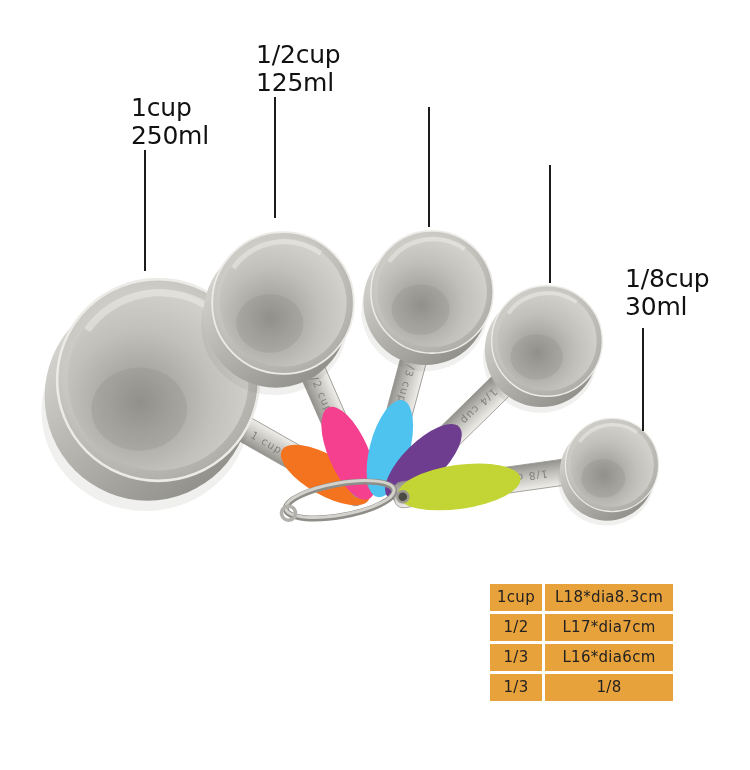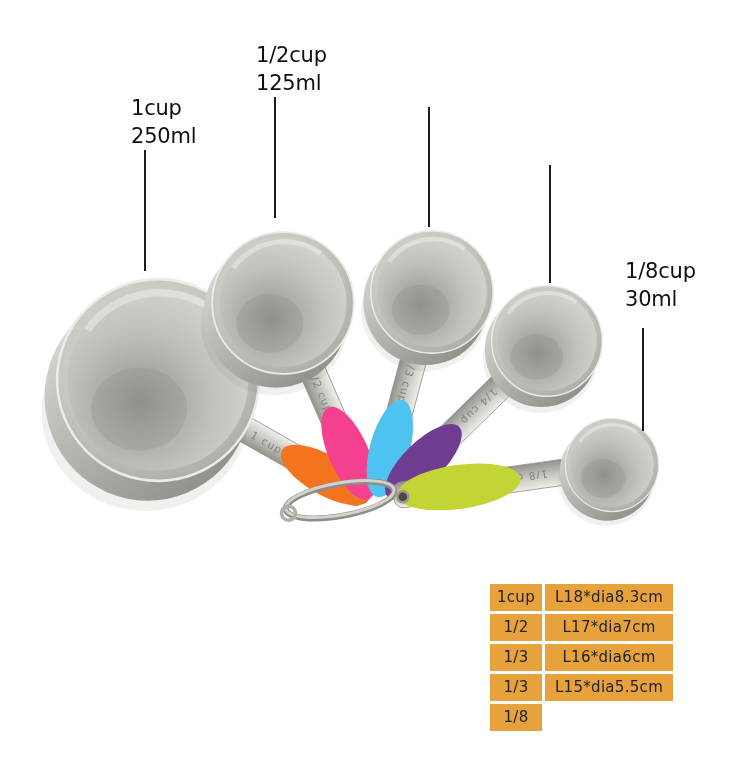--- a/index.html
+++ b/index.html
@@ -7,21 +7,21 @@
     position:relative; width:750px; height:770px; background:#fff;
     overflow:hidden;
     font-family:"DejaVu Sans","Liberation Sans",sans-serif;
   }
   .photo-layer { position:absolute; left:0; top:0; }
 
   
   .callout {
     position:absolute;
     color:var(--callout-text,#111111);
-    font-size:21px; line-height:28px;
+    font-size:25px; line-height:28px;
     letter-spacing:-0.2px;
     white-space:nowrap;
   }
   .callout-line {
     position:absolute; width:2px;
     background:var(--callout-line,#1b1b1b);
   }
 
   
   .spec-table {
@@ -140,35 +140,34 @@
   <div class="callout" style="left:256px; top:41px">
     <div>1/2cup</div>
     <div>125ml</div>
   </div>
   <div class="callout-line" style="left:274px; top:97px; height:121px"></div>
 
   <div class="callout-line" style="left:428px; top:107px; height:120px"></div>
 
   <div class="callout-line" style="left:549px; top:165px; height:118px"></div>
 
-  <div class="callout" style="left:625px; top:257px">
+  <div class="callout" style="left:625px; top:265px">
     <div>1/8cup</div>
     <div>30ml</div>
   </div>
   <div class="callout-line" style="left:642px; top:328px; height:103px"></div>
 
   <div class="spec-table">
     <div class="cell">1cup</div>
     <div class="cell">L18*dia8.3cm</div>
 
     <div class="cell">1/2</div>
     <div class="cell">L17*dia7cm</div>
 
     <div class="cell">1/3</div>
     <div class="cell">L16*dia6cm</div>
 
     <div class="cell">1/3</div>
-    <div class="cell">L15*dia5.5cm</div>
 
     <div class="cell">1/8</div>
   </div>
 
 </div>
 
 </body></html>

